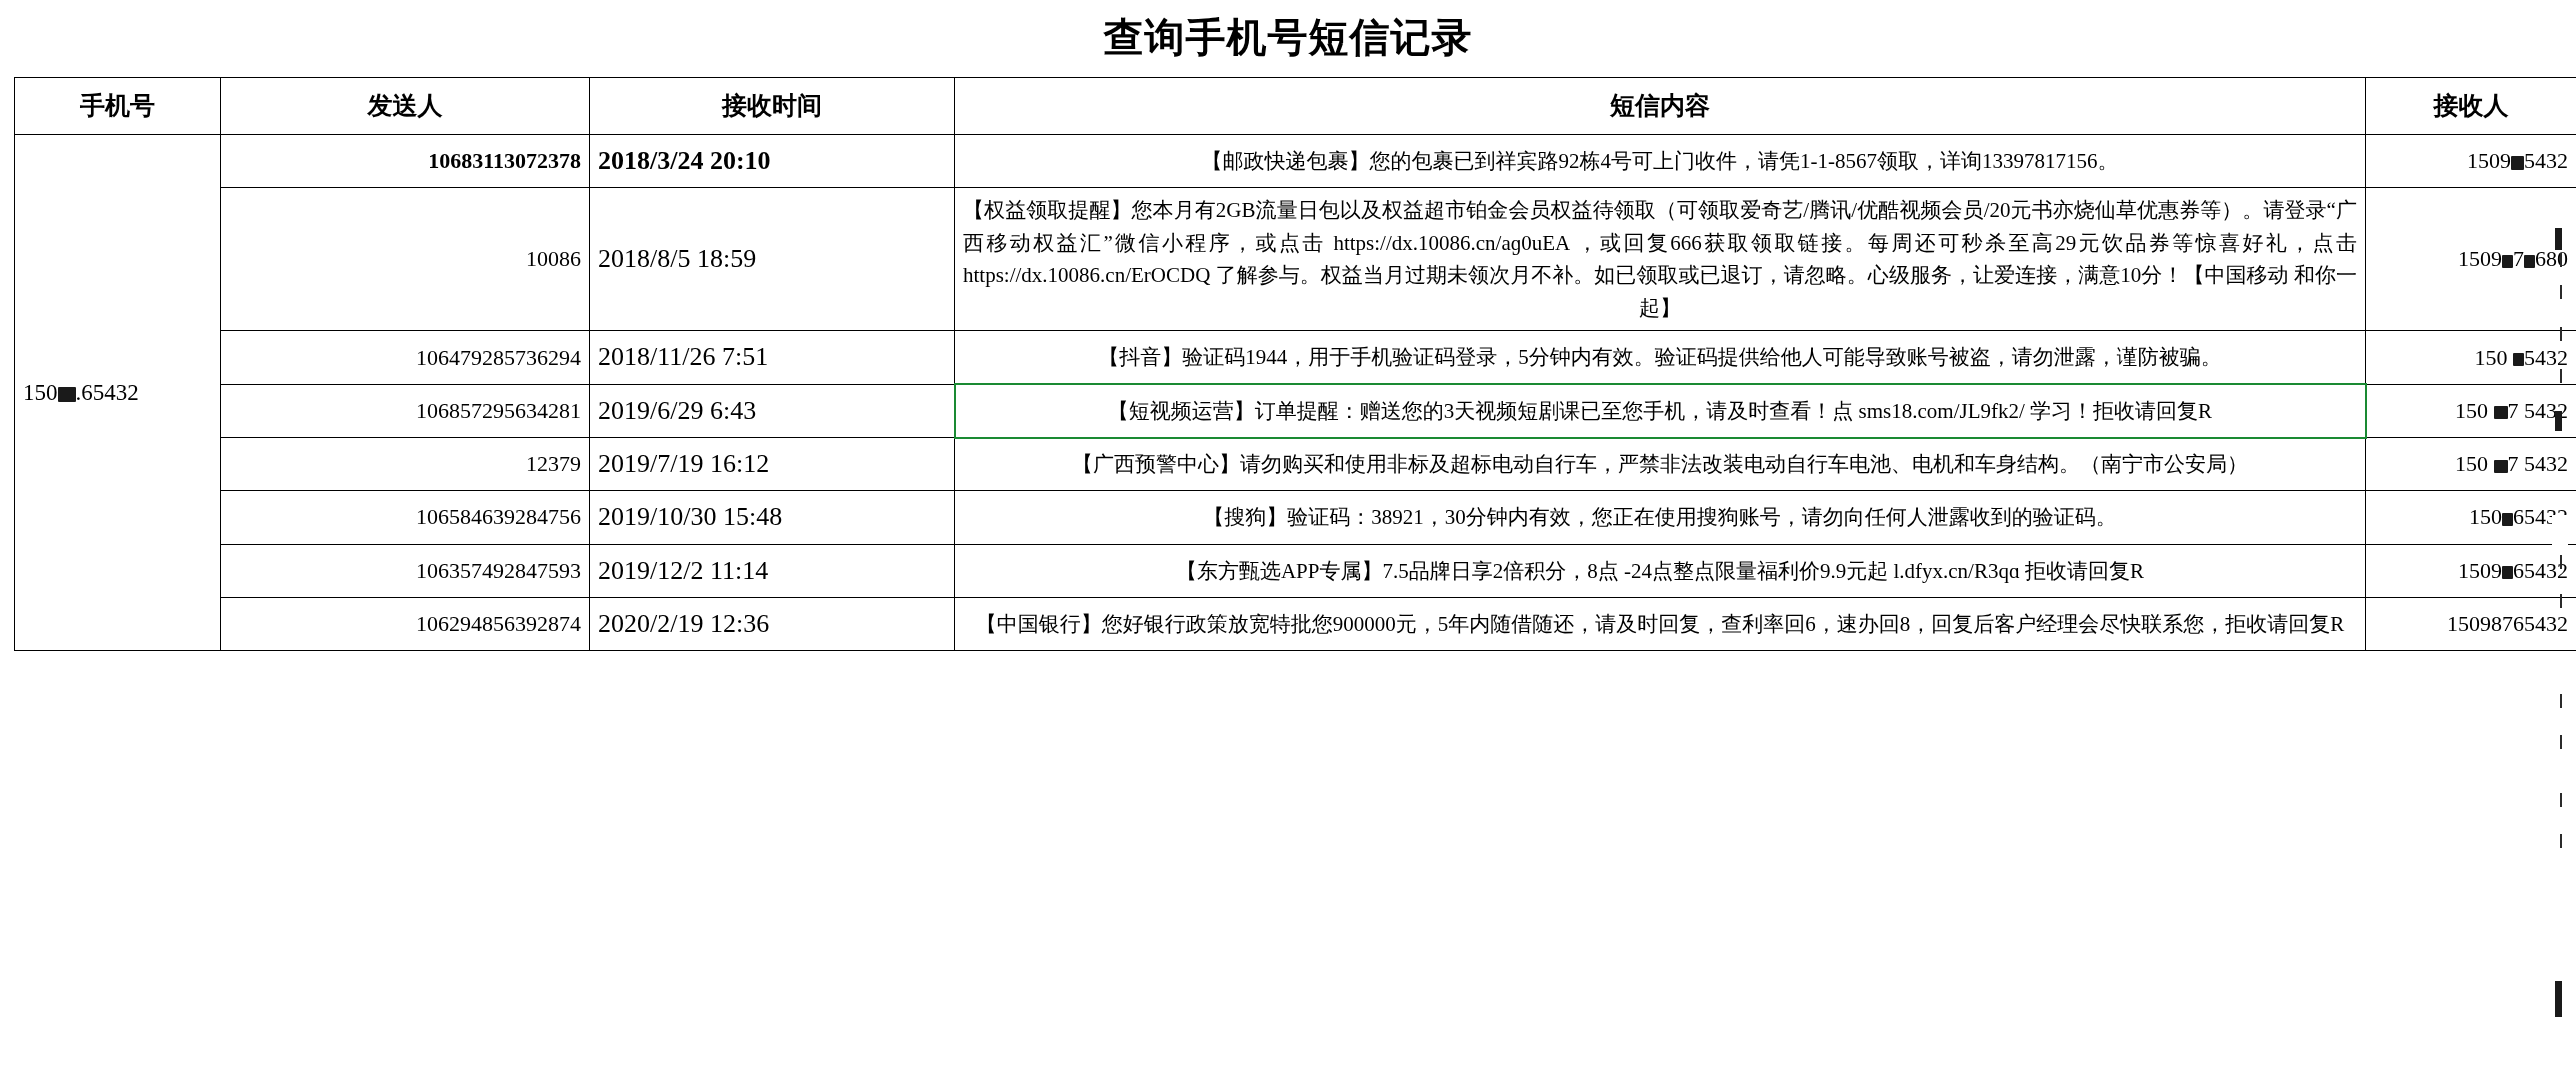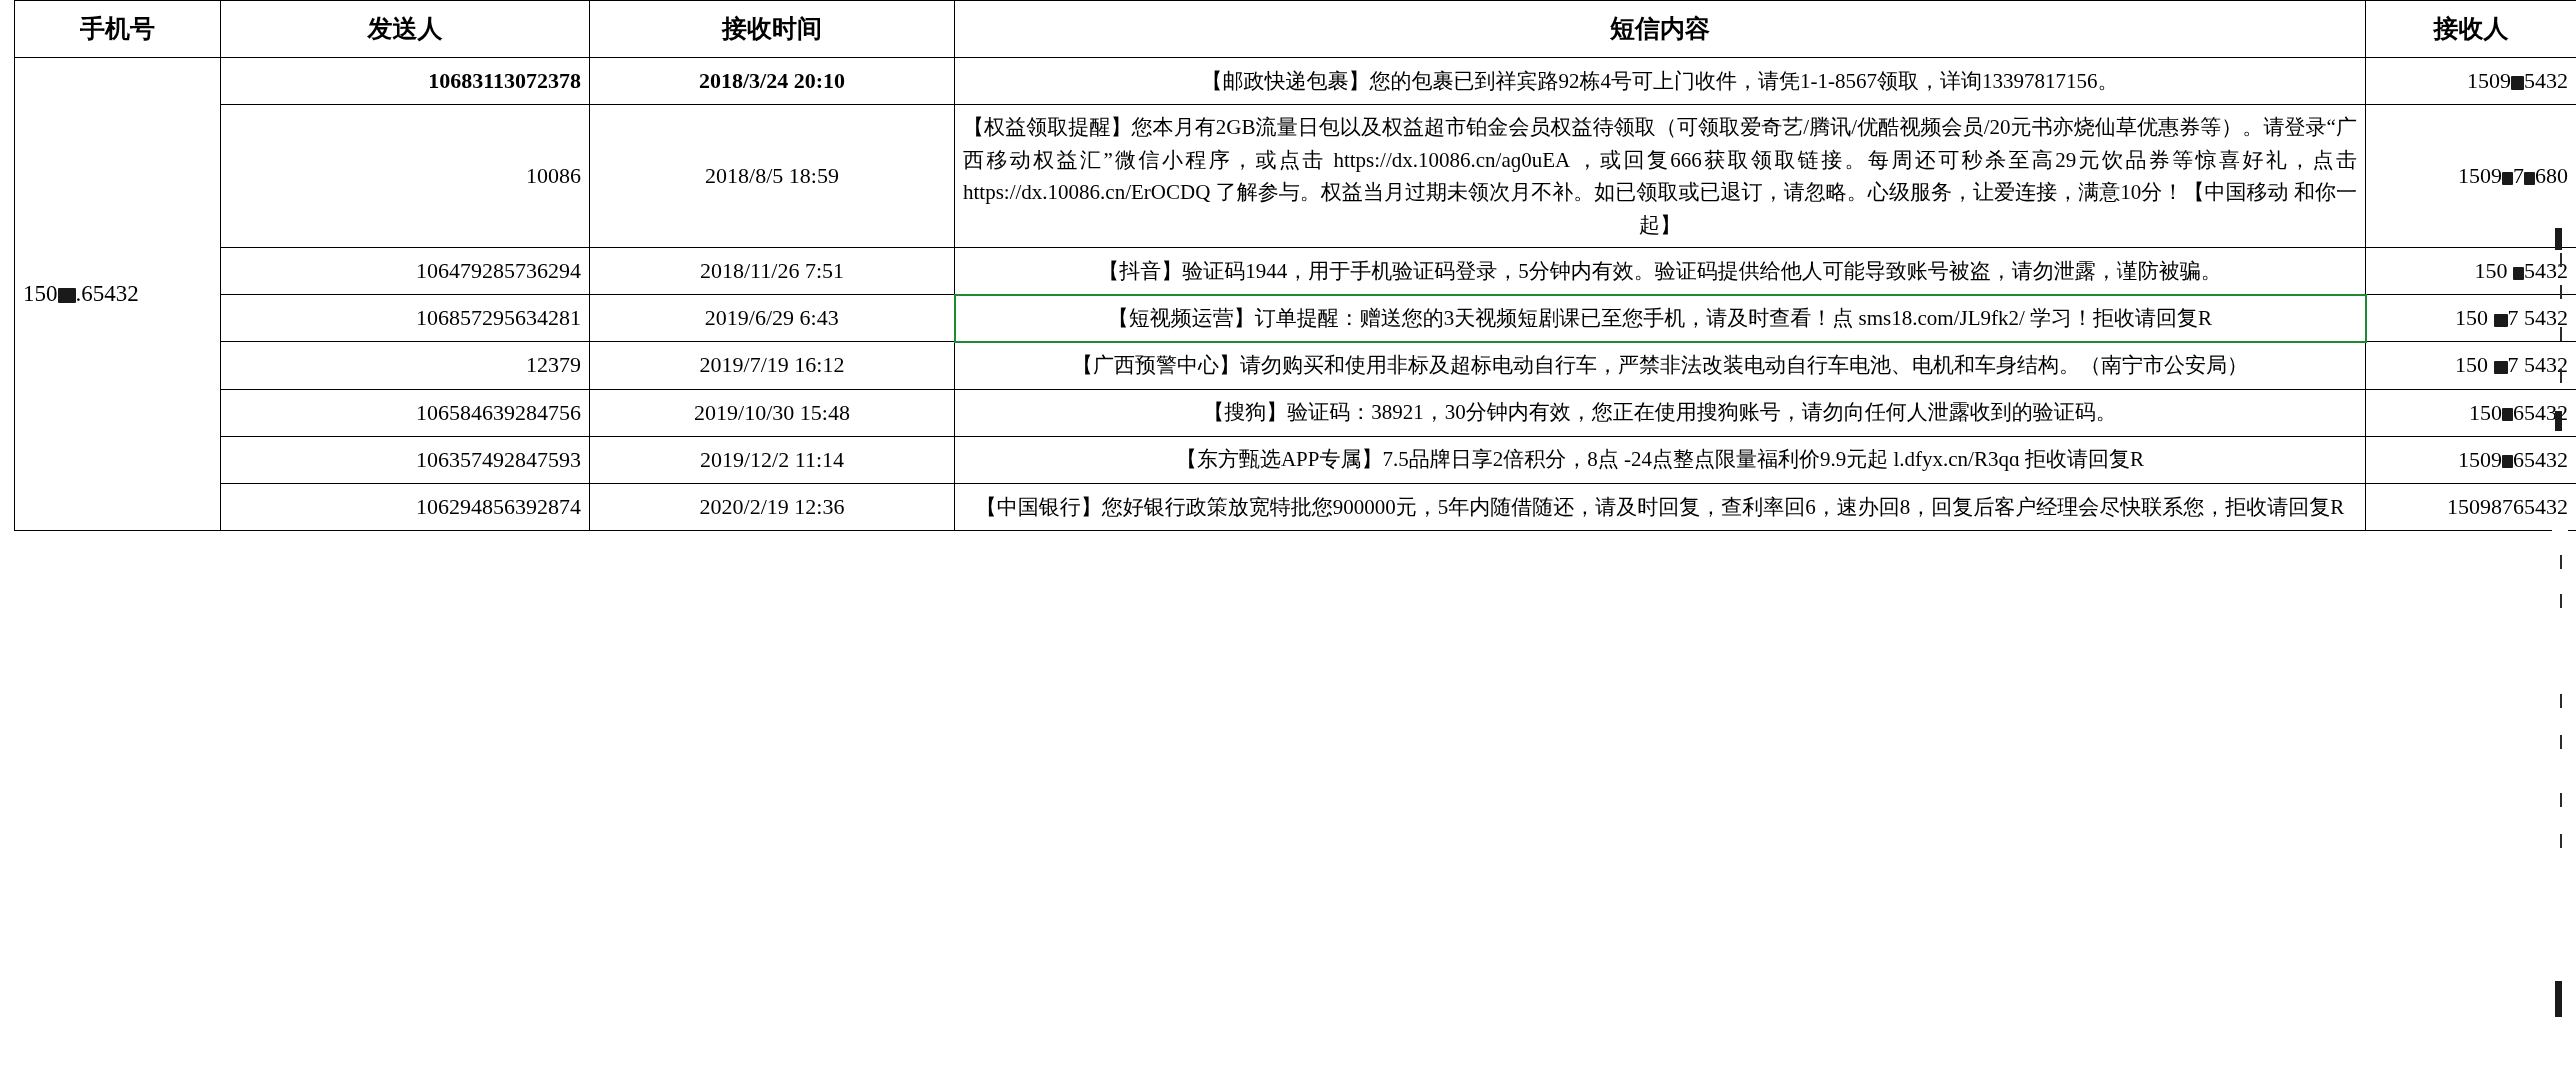--- a/index.html
+++ b/index.html
@@ -60,22 +60,21 @@
   td.phone-cell {
     text-align: left;
     font-size: 23px;
     position: relative;
   }
   td.sender-cell {
     text-align: right;
     font-size: 22px;
   }
   td.time-cell {
-    text-align: center;
-    font-size: 22px;
+    font-size: 26px;
   }
   td.time-cell.bold, td.sender-cell.bold {
     font-weight: bold;
   }
   td.content-cell {
     text-align: center;
     font-size: 21px;
     padding: 8px 14px;
   }
   td.content-cell .ctext {
@@ -127,20 +126,21 @@
   .phone-label {
     display: inline-block;
     white-space: nowrap;
   }
 </style>
 </head>
 <body>
 
 <div class="page">
 
+  <div class="doc-title">查询手机号短信记录</div>
 
   <table class="sms-table">
     <colgroup>
       <col class="c-phone">
       <col class="c-sender">
       <col class="c-time">
       <col class="c-content">
       <col class="c-receiver">
     </colgroup>
     <thead>

